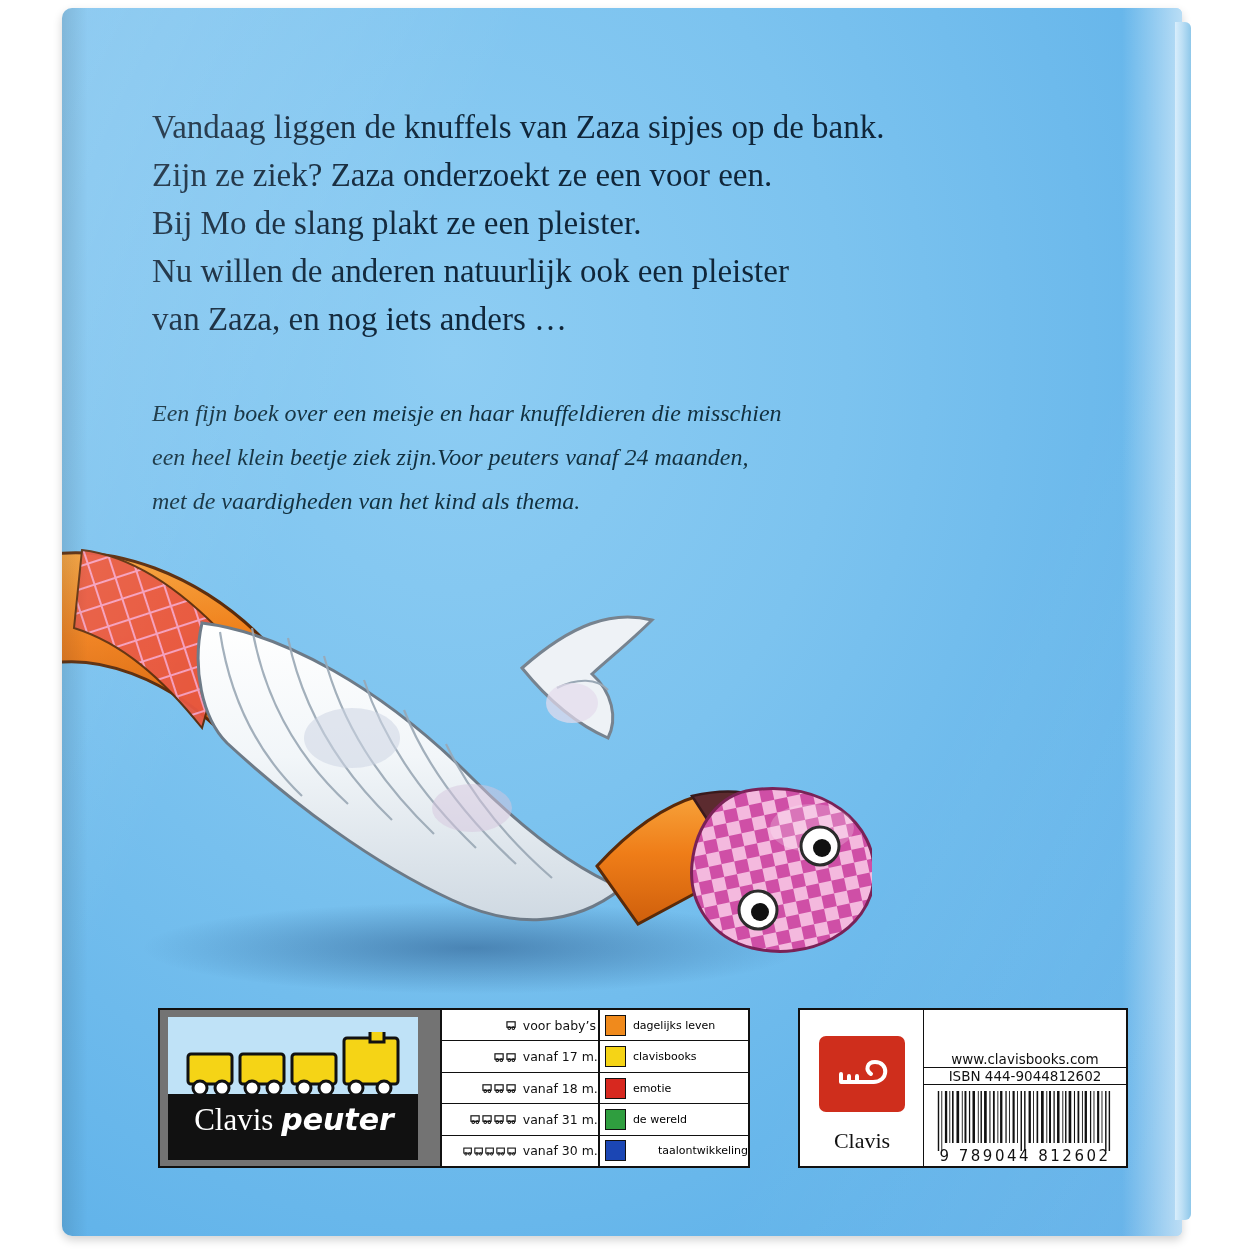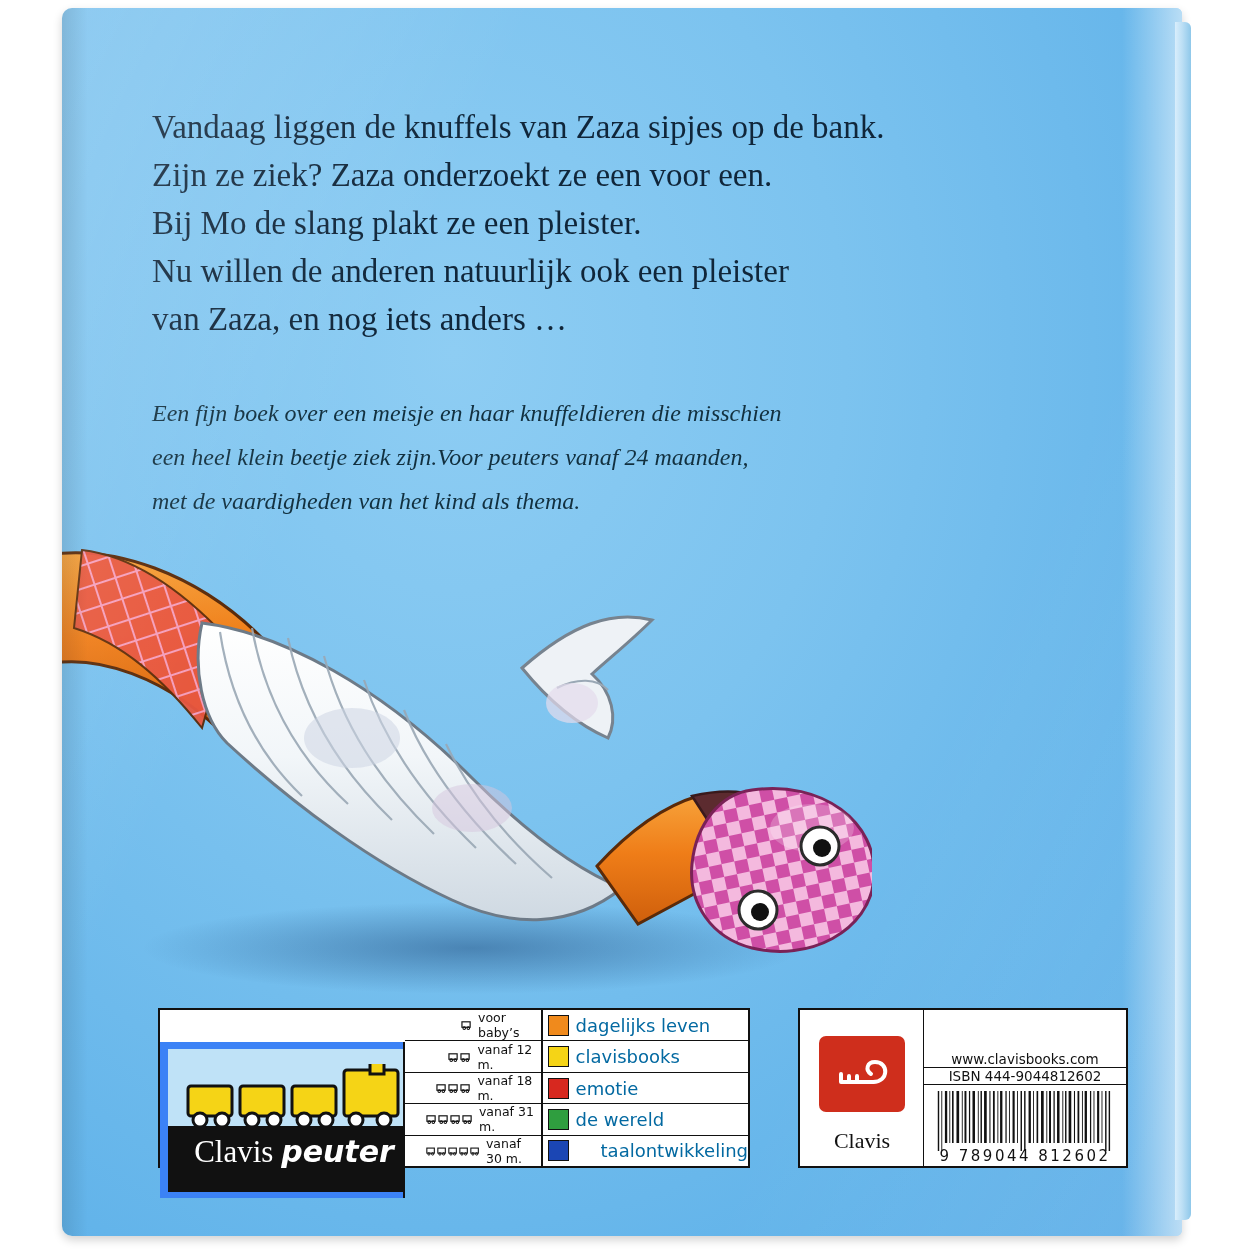--- a/index.html
+++ b/index.html
@@ -117,23 +117,22 @@
     border: 2px solid #111;
     display: flex;
     box-sizing: border-box;
   }
   .clavis-logo {
     width: 303px;
     height: 100%;
     border-right: 2px solid #111;
     position: relative;
     box-sizing: border-box;
-    background: #3b82f6;
+    background: #737373;
     overflow: hidden;
-    margin-top: 32px;
   }
   .logo-sky {
     position: absolute;
     left: 8px; top: 7px;
     width: 250px; height: 92px;
     background: #bfe2f7;
   }
   .logo-ground {
     position: absolute;
     left: 8px; top: 84px;
@@ -200,22 +199,22 @@
   .theme-row:last-child { border-bottom: none; gap: 32px; }
   .swatch {
     width: 21px;
     height: 21px;
     border: 1px solid #111;
     box-sizing: border-box;
     flex: none;
   }
   .theme-label {
     font-family: "DejaVu Sans", sans-serif;
-    font-size: 18px;
-    color: #0369a1;
+    font-size: 11px;
+    color: #000000;
   }
 
   
   .right-box {
     position: absolute;
     left: 798px;
     top: 1008px;
     width: 330px;
     height: 160px;
     background: #ffffff;
@@ -453,21 +452,21 @@
               <rect x="1" y="2" width="9" height="6" fill="none" stroke="#111" stroke-width="1.3"></rect>
               <circle cx="3.5" cy="9" r="1.4" fill="none" stroke="#111" stroke-width="1.2"></circle>
               <circle cx="8" cy="9" r="1.4" fill="none" stroke="#111" stroke-width="1.2"></circle>
             </svg>
           <svg class="train-ic" viewBox="0 0 12 11">
               <rect x="1" y="2" width="9" height="6" fill="none" stroke="#111" stroke-width="1.3"></rect>
               <circle cx="3.5" cy="9" r="1.4" fill="none" stroke="#111" stroke-width="1.2"></circle>
               <circle cx="8" cy="9" r="1.4" fill="none" stroke="#111" stroke-width="1.2"></circle>
             </svg>
         </span>
-        <span class="age-label">vanaf 12 m.</span>
+        <span class="age-label">vanaf 17 m.</span>
       </div>
       <div class="age-row">
         <span class="trains">
           <svg class="train-ic" viewBox="0 0 12 11">
               <rect x="1" y="2" width="9" height="6" fill="none" stroke="#111" stroke-width="1.3"></rect>
               <circle cx="3.5" cy="9" r="1.4" fill="none" stroke="#111" stroke-width="1.2"></circle>
               <circle cx="8" cy="9" r="1.4" fill="none" stroke="#111" stroke-width="1.2"></circle>
             </svg>
           <svg class="train-ic" viewBox="0 0 12 11">
               <rect x="1" y="2" width="9" height="6" fill="none" stroke="#111" stroke-width="1.3"></rect>

